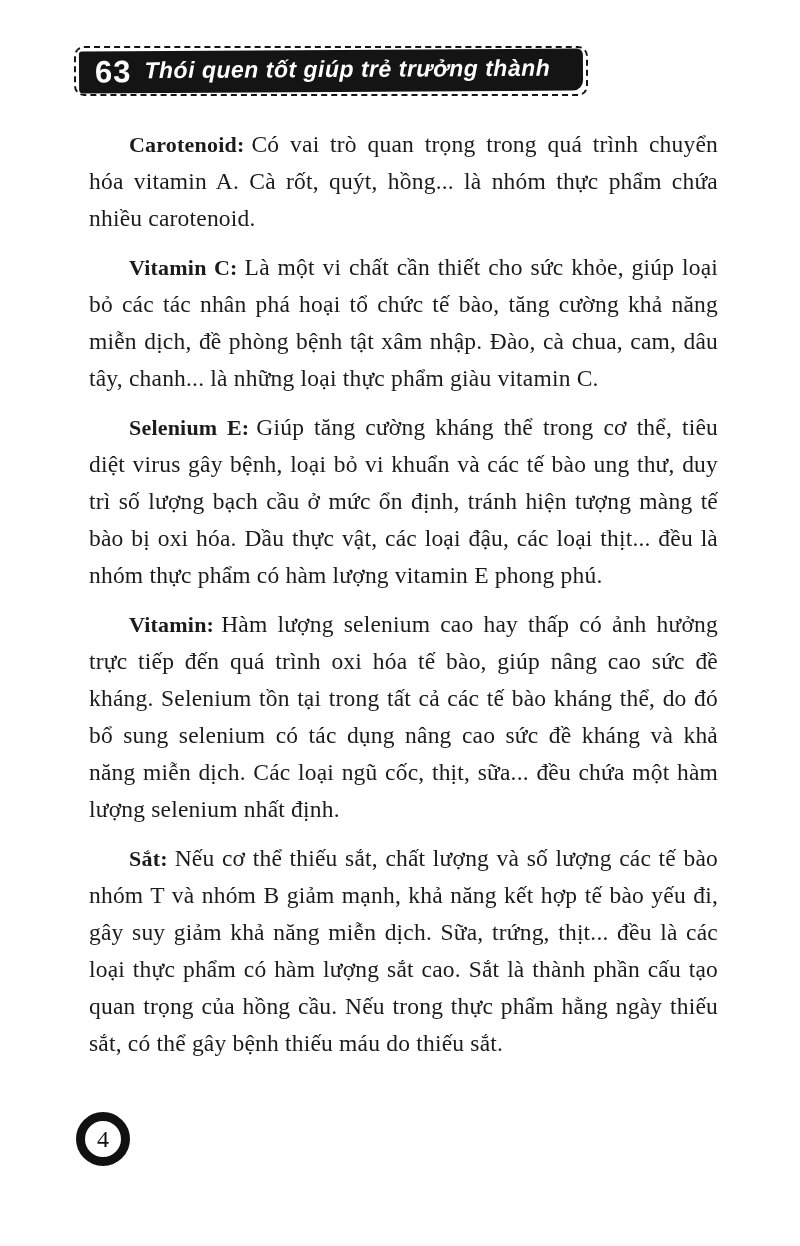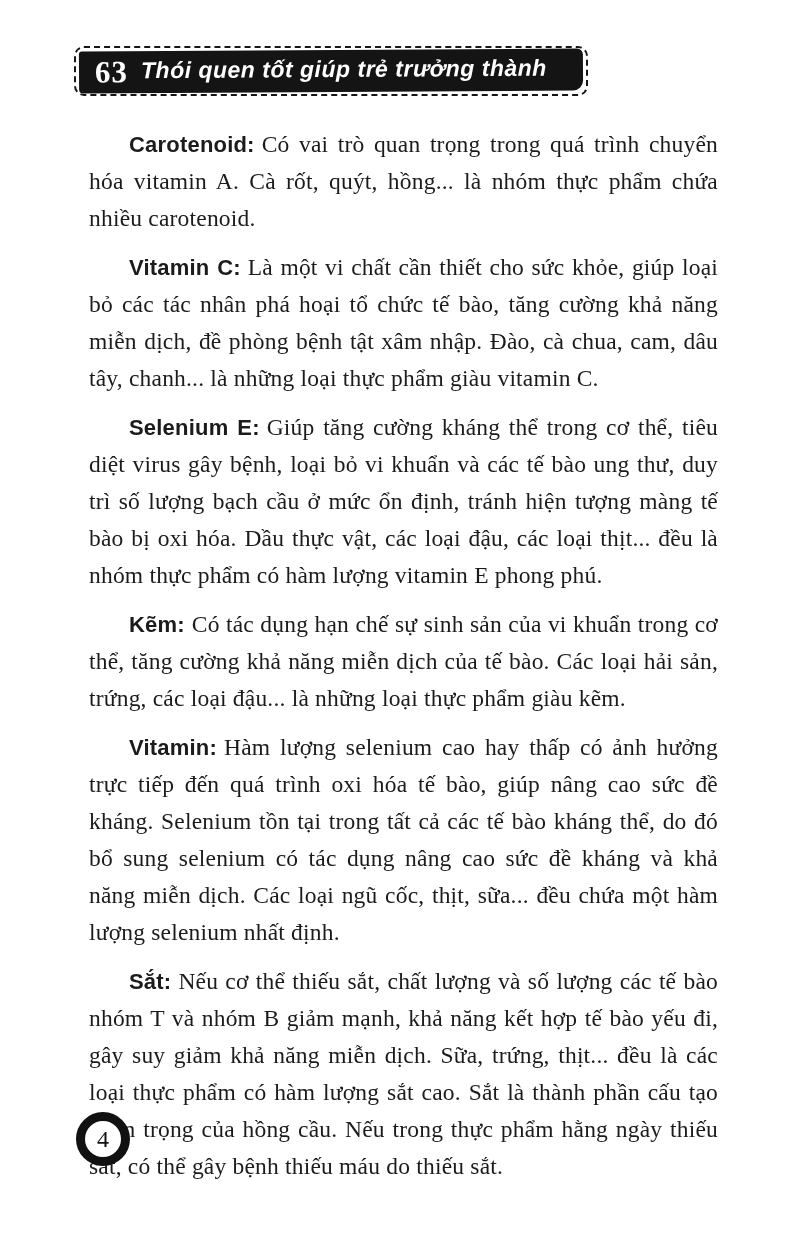--- a/index.html
+++ b/index.html
@@ -34,21 +34,21 @@
     transform: rotate(-0.35deg);
     height: 42px;
     display: flex;
     align-items: center;
     padding-left: 16px;
     color: #ffffff;
     white-space: nowrap;
   }
 
   .banner-number {
-    font-family: Liberation Serif, serif;
+    font-family: Liberation Sans, sans-serif;
     font-weight: 900;
     font-size: 31px;
     letter-spacing: 1px;
     line-height: 1;
     padding-bottom: 2px;
     text-align: right;
   }
 
   .banner-title {
     font-family: "Liberation Sans", "DejaVu Sans", sans-serif;
@@ -72,21 +72,21 @@
   .para {
     font-size: 23.5px;
     line-height: 37px;
     text-align: justify;
     text-indent: 40px;
     margin-bottom: 12px;
     letter-spacing: 0.2px;
   }
 
   .term {
-    font-family: Liberation Sans, sans-serif;
+    font-family: Liberation Serif, serif;
     font-weight: 700;
     font-size: 22px;
     padding-right: 7px;
   }
 
   
   .page-circle {
     position: absolute;
     left: 76px;
     top: 1112px;
@@ -123,23 +123,20 @@
   </p>
 
   <p class="para">
     <span class="term">Vitamin C:</span><span>Là một vi chất cần thiết cho sức khỏe, giúp loại bỏ các tác nhân phá hoại tổ chức tế bào, tăng cường khả năng miễn dịch, đề phòng bệnh tật xâm nhập. Đào, cà chua, cam, dâu tây, chanh... là những loại thực phẩm giàu vitamin C.</span>
   </p>
 
   <p class="para">
     <span class="term">Selenium E:</span><span>Giúp tăng cường kháng thể trong cơ thể, tiêu diệt virus gây bệnh, loại bỏ vi khuẩn và các tế bào ung thư, duy trì số lượng bạch cầu ở mức ổn định, tránh hiện tượng màng tế bào bị oxi hóa. Dầu thực vật, các loại đậu, các loại thịt... đều là nhóm thực phẩm có hàm lượng vitamin E phong phú.</span>
   </p>
 
-  <p class="para">
-    <span class="term">Kẽm:</span><span>Có tác dụng hạn chế sự sinh sản của vi khuẩn trong cơ thể, tăng cường khả năng miễn dịch của tế bào. Các loại hải sản, trứng, các loại đậu... là những loại thực phẩm giàu kẽm.</span>
-  </p>
 
   <p class="para">
     <span class="term">Vitamin:</span><span>Hàm lượng selenium cao hay thấp có ảnh hưởng trực tiếp đến quá trình oxi hóa tế bào, giúp nâng cao sức đề kháng. Selenium tồn tại trong tất cả các tế bào kháng thể, do đó bổ sung selenium có tác dụng nâng cao sức đề kháng và khả năng miễn dịch. Các loại ngũ cốc, thịt, sữa... đều chứa một hàm lượng selenium nhất định.</span>
   </p>
 
   <p class="para">
     <span class="term">Sắt:</span><span>Nếu cơ thể thiếu sắt, chất lượng và số lượng các tế bào nhóm T và nhóm B giảm mạnh, khả năng kết hợp tế bào yếu đi, gây suy giảm khả năng miễn dịch. Sữa, trứng, thịt... đều là các loại thực phẩm có hàm lượng sắt cao. Sắt là thành phần cấu tạo quan trọng của hồng cầu. Nếu trong thực phẩm hằng ngày thiếu sắt, có thể gây bệnh thiếu máu do thiếu sắt.</span>
   </p>
 
 </div>

